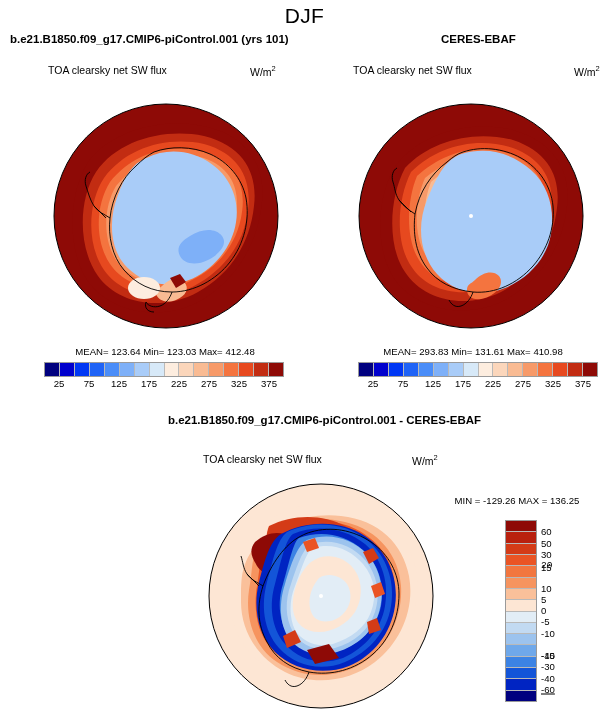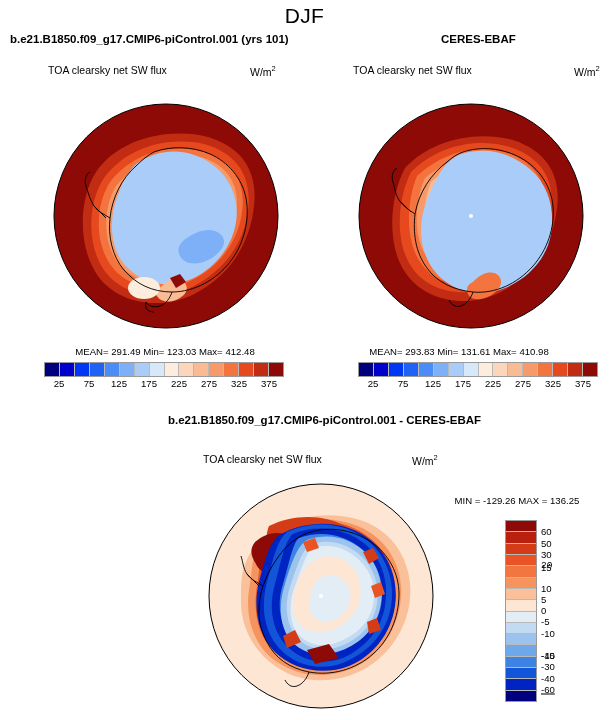--- a/index.html
+++ b/index.html
@@ -85,21 +85,21 @@
     <path d="M58,116 C52,112 46,110 42,104 C38,98 36,90 34,84"></path>
     <path d="M42,104 C46,108 50,112 54,116"></path>
     <path d="M34,84 C32,78 34,72 38,70"></path>
     <path d="M120,190 C118,196 114,202 108,204 C102,206 96,204 94,200"></path>
     <path d="M94,200 C92,206 96,210 102,210"></path>
   </g>
   <circle cx="114" cy="114" r="112" fill="none" stroke="#000" stroke-width="1"></circle>
 </svg>
 </div>
 
-<div class="abs stats" style="left:44px;top:346px;width:242px;">MEAN= 291.49  Min= 123.03  Max= 412.48</div>
+<div class="abs stats" style="left:44px;top:346px;width:242px;">MEAN= 123.64  Min= 123.03  Max= 412.48</div>
 
 <div class="abs" style="left:44px;top:362px;width:240px;">
   <div class="cb-h">
       <i style="background: rgb(0, 0, 127);"></i>
       <i style="background: rgb(0, 0, 205);"></i>
       <i style="background: rgb(0, 55, 244);"></i>
       <i style="background: rgb(31, 99, 246);"></i>
       <i style="background: rgb(74, 141, 248);"></i>
       <i style="background: rgb(126, 176, 248);"></i>
       <i style="background: rgb(169, 204, 248);"></i>
@@ -170,21 +170,21 @@
              C62,90 74,72 90,60 C96,55 100,52 106,50 Z"></path>
     <path d="M58,112 C52,108 46,104 42,98 C38,92 38,86 36,80"></path>
     <path d="M42,98 C46,102 50,106 54,110"></path>
     <path d="M36,80 C34,74 36,68 40,66"></path>
     <path d="M116,190 C114,196 110,202 104,204 C98,206 94,202 92,198"></path>
   </g>
   <circle cx="114" cy="114" r="112" fill="none" stroke="#000" stroke-width="1"></circle>
 </svg>
 </div>
 
-<div class="abs stats" style="left:338px;top:346px;width:242px;">MEAN= 293.83  Min= 131.61  Max= 410.98</div>
+<div class="abs stats" style="left:352px;top:346px;width:242px;">MEAN= 293.83  Min= 131.61  Max= 410.98</div>
 
 <div class="abs" style="left:358px;top:362px;width:240px;">
   <div class="cb-h">
       <i style="background: rgb(0, 0, 127);"></i>
       <i style="background: rgb(0, 0, 205);"></i>
       <i style="background: rgb(0, 55, 244);"></i>
       <i style="background: rgb(31, 99, 246);"></i>
       <i style="background: rgb(74, 141, 248);"></i>
       <i style="background: rgb(126, 176, 248);"></i>
       <i style="background: rgb(169, 204, 248);"></i>

